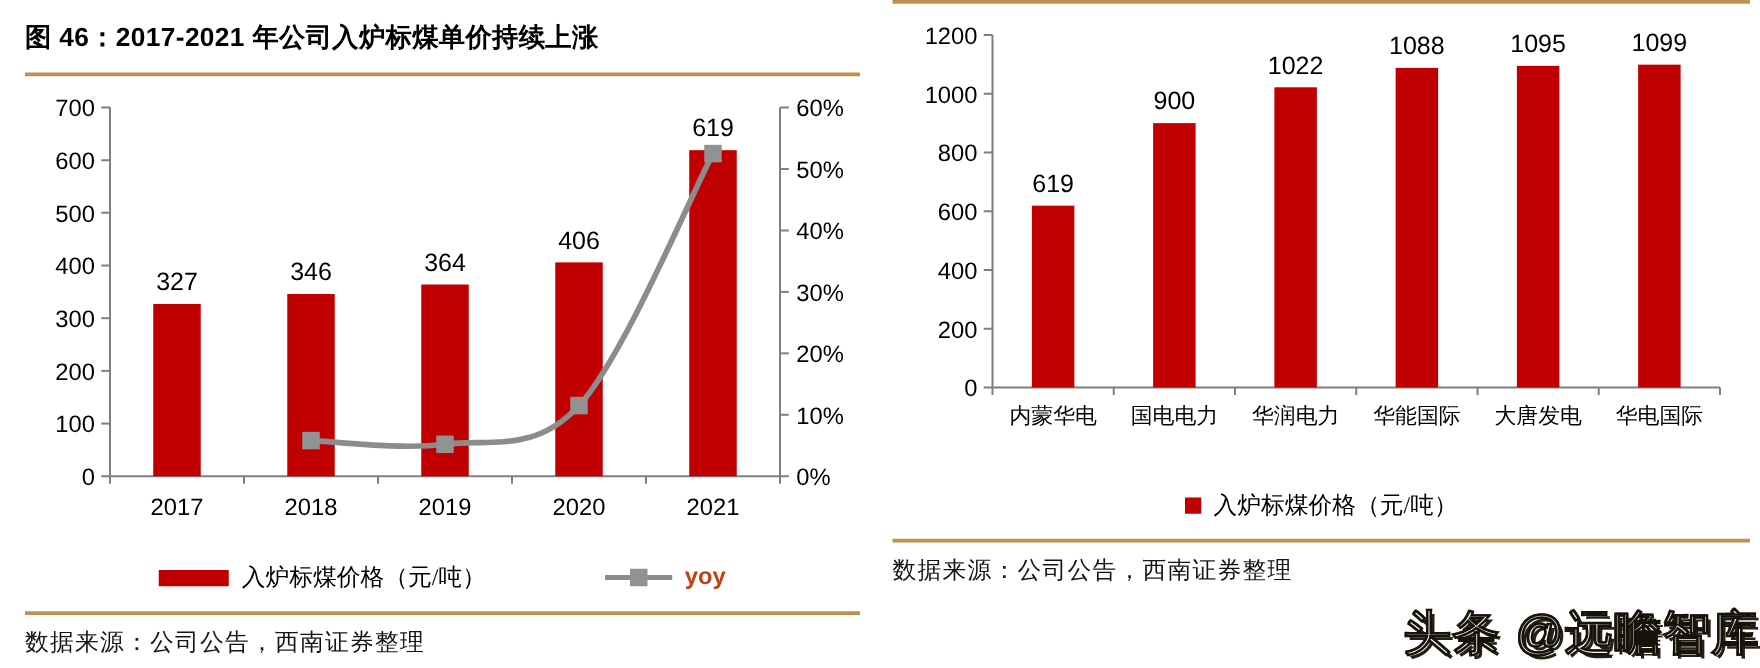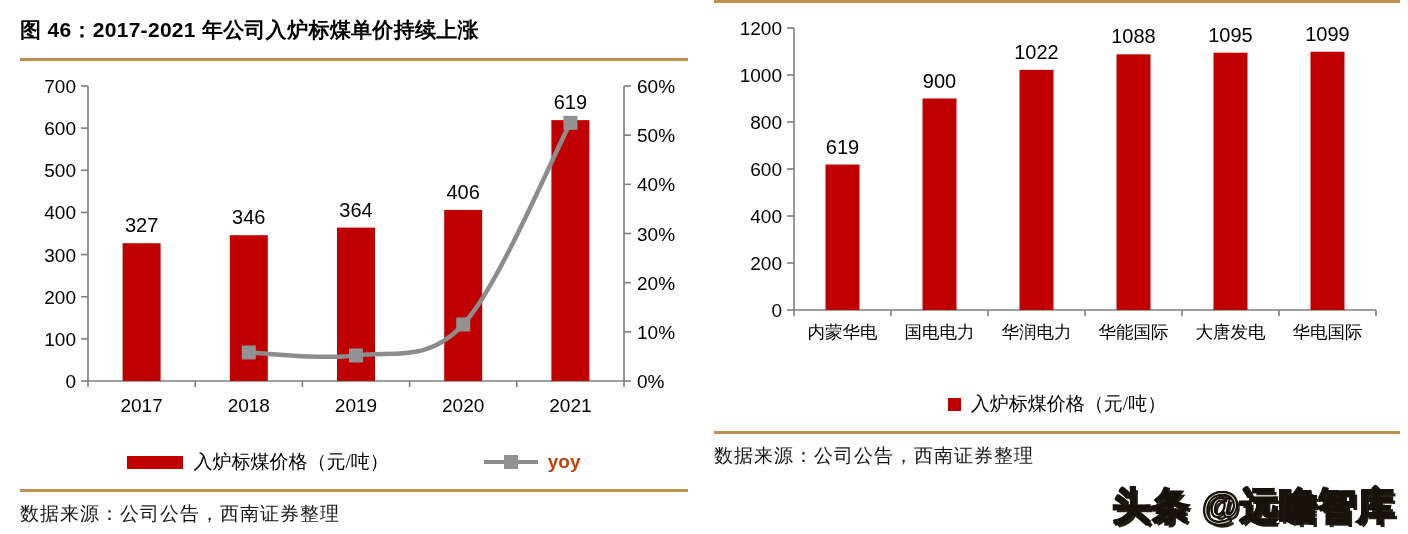--- a/index.html
+++ b/index.html
@@ -25,22 +25,22 @@
   .legend-spacer{width:95px;}
   .bar-swatch{width:56px;height:13px;background:#c00000;}
   .sq-swatch{width:13px;height:13px;background:#c00000;}
   .legend-label-cjk{font-family:"Liberation Serif",serif;}
   .legend-label-latin{font-family:"Liberation Sans",sans-serif;font-weight:bold;color:#c2410c;}
   .source-line{
     font-family:"Liberation Serif",serif;
     font-size:19px;color:#141414;margin-top:9px;letter-spacing:1px;
   }
   .watermark{
-    position:absolute;right:12px;bottom:2px;
-    font-family:"Liberation Sans",sans-serif;font-weight:bold;
+    position:absolute;right:0;bottom:2px;
+    font-family:"Liberation Sans",sans-serif;font-weight:normal;
     font-size:38px;letter-spacing:1px;color:#faf8f2;
     -webkit-text-stroke:2px #17130a;
     text-shadow:3px 3px 0 #231f14, -1px -1px 0 #231f14, 1px -1px 0 #231f14, -1px 1px 0 #231f14;
     white-space:nowrap;z-index:5;
   }
 </style>
 </head>
 <body>
 
 <div class="panels">

